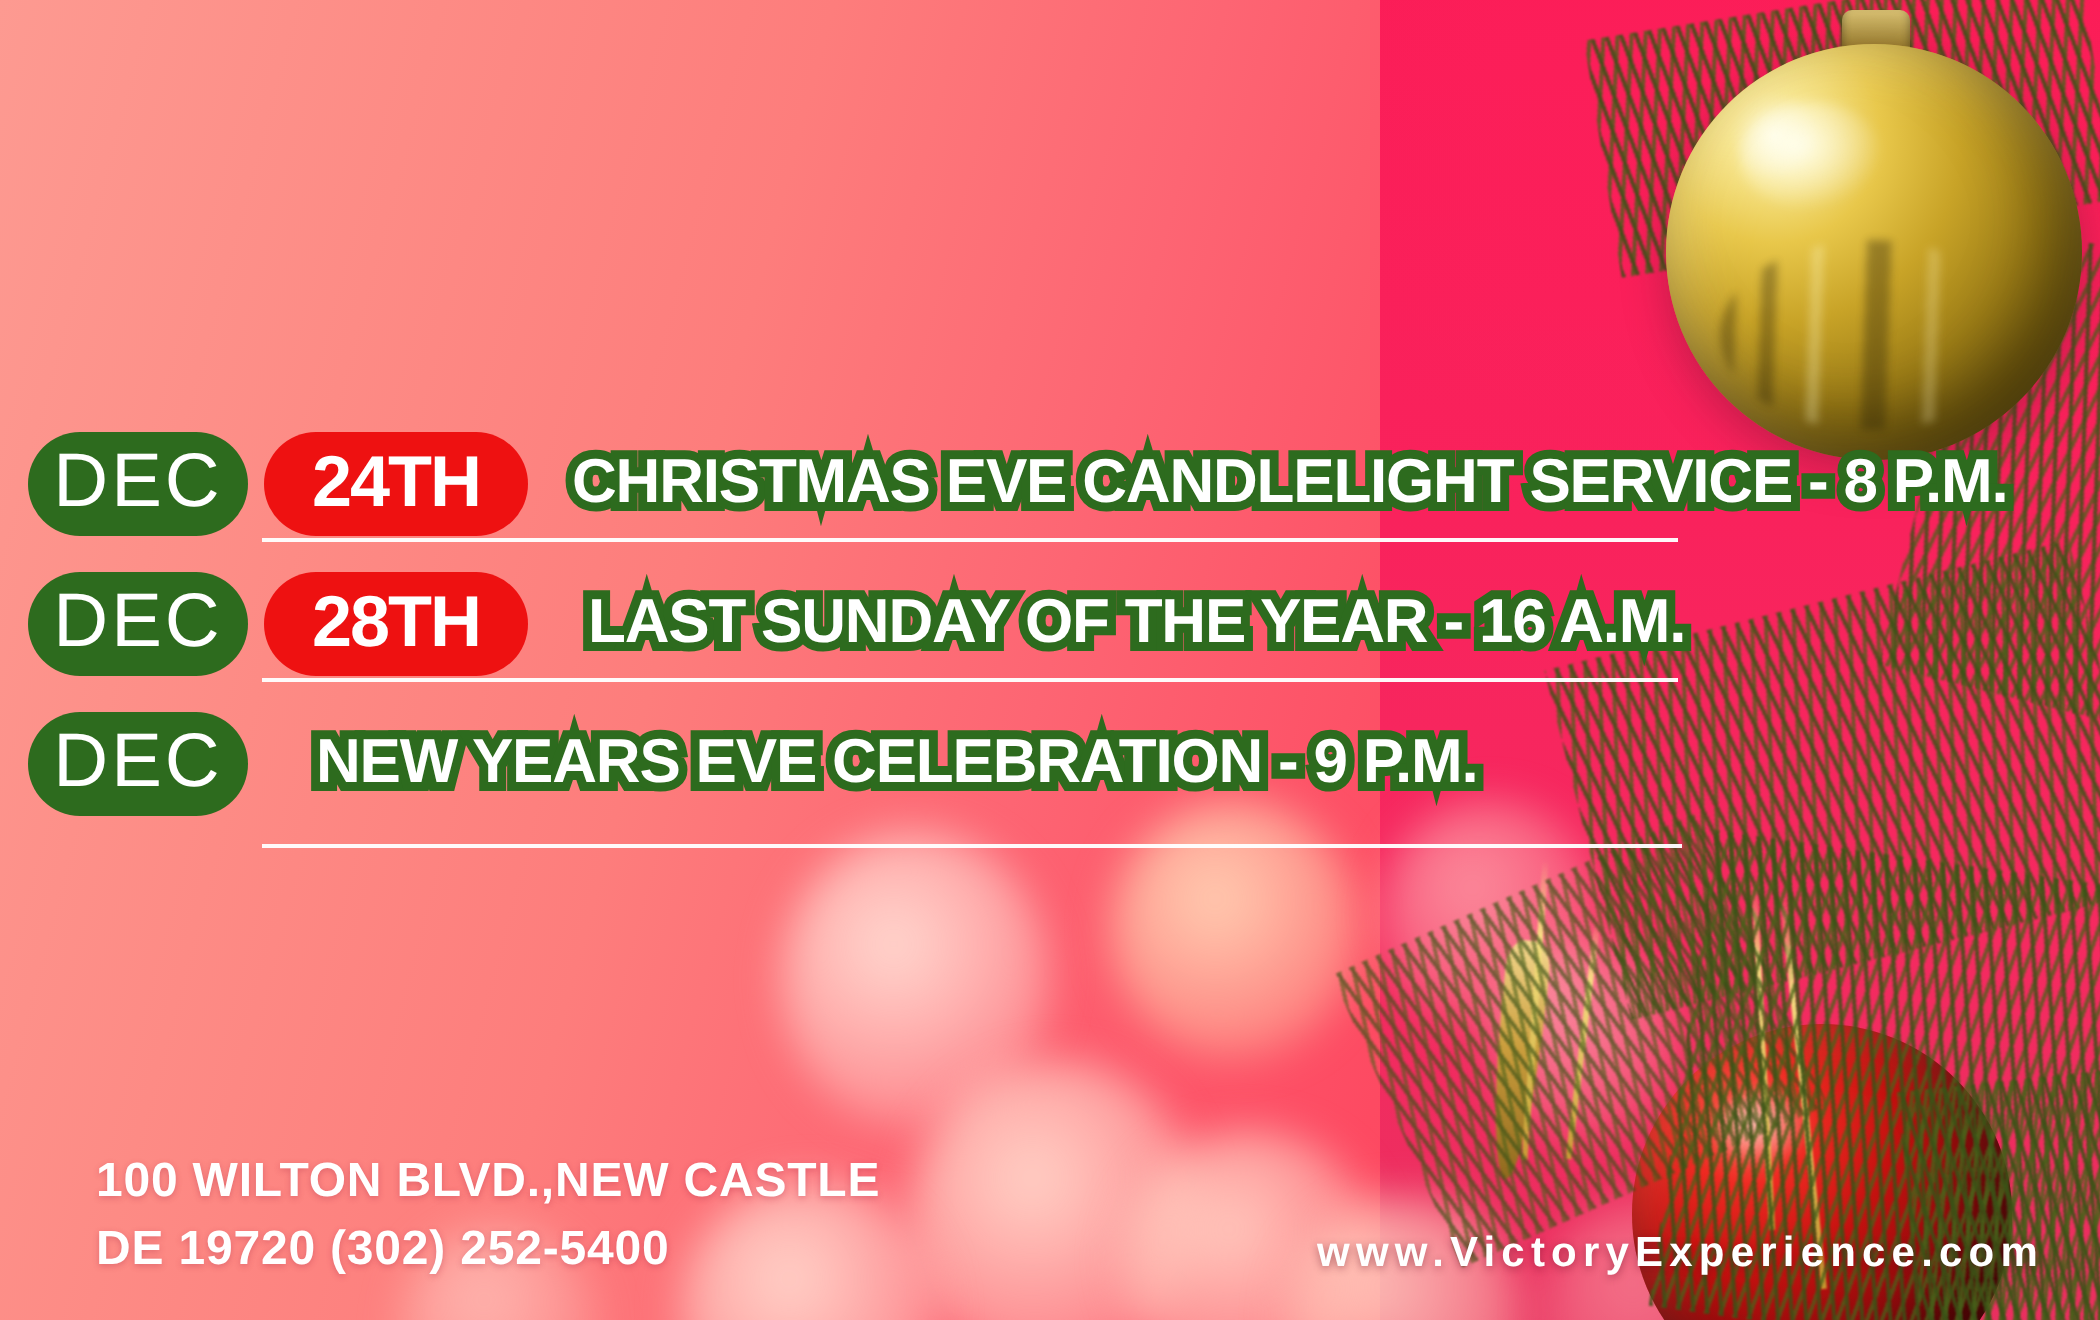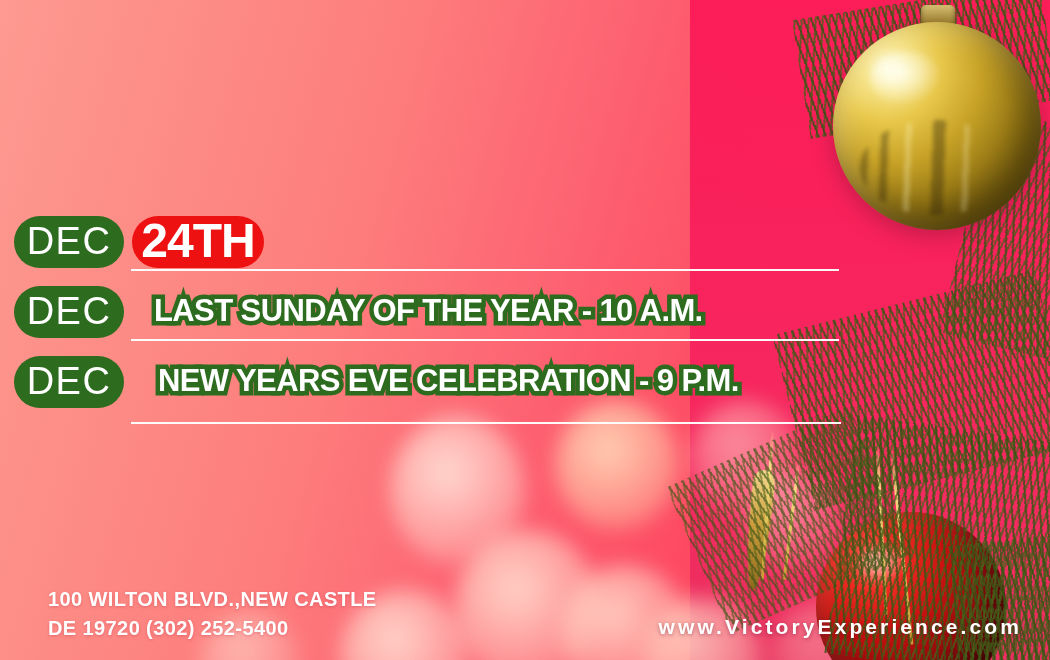--- a/index.html
+++ b/index.html
@@ -174,21 +174,21 @@
     background:#2d6b1e;
     font-size:38px;
     font-weight:400;
     letter-spacing:1.5px;
     padding-bottom:3px;
   }
   .pill-day{
     width:132px; height:52px;
     margin-left:8px;
     background:#ee1111;
-    font-size:48px;
+    font-size:36px;
     font-weight:bold;
     letter-spacing:-1px;
     padding-bottom:3px;
   }
   .row-3 .pill-day{ width:126px; }
 
   .row-title{
     margin-left:22px;
     font-size:31px;
     font-weight:bold;
@@ -212,21 +212,21 @@
   }
   .div-1{ top:269px; width:708px; }
   .div-2{ top:339px; width:708px; }
   .div-3{ top:422px; width:710px; }
 
   
   .footer-left{
     position:absolute;
     left:48px; bottom:18px;
     color:#ffffff;
-    font-size:20px;
+    font-size:24px;
     font-weight:bold;
     letter-spacing:0.4px;
     line-height:1.42;
     text-shadow:0 1px 3px rgba(160,30,60,.30);
   }
   .footer-right{
     position:absolute;
     right:28px; bottom:18px;
     color:#ffffff;
     font-size:21px;
@@ -278,25 +278,27 @@
     <div class="pine pine-e"></div>
     <div class="pine pine-d"></div>
     <div class="pine pine-f"></div>
   </div>
 
   <div class="rows">
 
     <div class="row row-1">
       <div class="pill pill-month">DEC</div>
       <div class="pill pill-day">24TH</div>
+      <div class="row-title">CHRISTMAS EVE CANDLELIGHT SERVICE - 8 P.M.</div>
     </div>
 
     <div class="row row-2">
       <div class="pill pill-month">DEC</div>
-      <div class="row-title">LAST SUNDAY OF THE YEAR - 10 A.M.</div>
+      <div class="pill pill-day">28TH</div>
+      <div class="row-title">LAST SUNDAY OF THE YEAR - 16 A.M.</div>
     </div>
 
     <div class="row row-3">
       <div class="pill pill-month">DEC</div>
       <div class="row-title">NEW YEARS EVE CELEBRATION - 9 P.M.</div>
     </div>
 
     <div class="divider div-1"></div>
     <div class="divider div-2"></div>
     <div class="divider div-3"></div>

